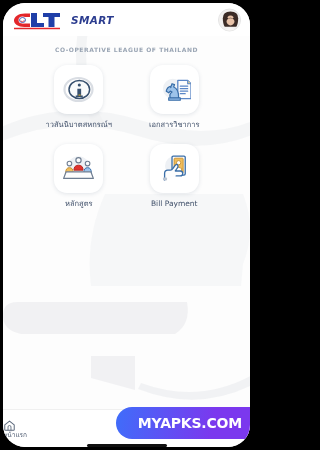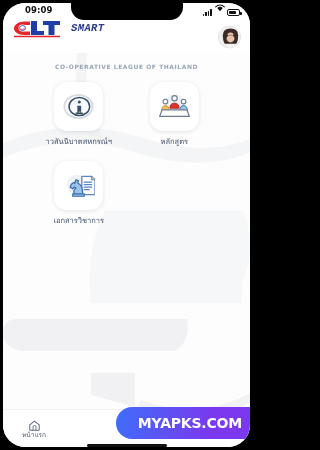--- a/index.html
+++ b/index.html
@@ -64,24 +64,23 @@
     content:""; position:absolute; right:-2.6px; top:2px;
     width:1.4px; height:2.6px; background:#111; border-radius:0 1px 1px 0;
   }
   .batt i{ display:block; height:100%; width:80%; background:#111; border-radius:.8px;}
 
   
   #appbar {
     position:relative;
     height:33px;
     background:#ffffff;
-    display:flex; align-items:flex-end;
+    display:flex; align-items:center;
     padding:15px 9px;
     z-index:5;
-    font-family:Liberation Mono, monospace;
   }
   #logo-wrap { display:flex; align-items:center; gap:5px; }
   .logo-svg { display:block; }
   #smart {
     font-size:10.5px; font-weight:bold; font-style:italic;
     color:#2b3c8f; letter-spacing:.4px;
   }
   #avatar {
     position:absolute; right:9px; top:50%;
     transform:translateY(-50%);
@@ -148,21 +147,21 @@
   #tabbar {
     position:absolute; left:0; bottom:0;
     width:247px; height:38px;
     background:#ffffff;
     border-top:1px solid #f0f0f0;
     display:flex;
     z-index:4;
   }
   .tab {
     flex:1; display:flex; flex-direction:column;
-    align-items:center; justify-content:center;
+    justify-content:center;
     gap:0;
     position:relative;
     max-width:62px;
   }
   .tab-icon { position:relative; height:13px; display:flex; align-items:center;}
   .tab-label { font-size:6.5px; line-height:1; }
   .tab.active .tab-label { color:#46546b; }
   .tab.inactive .tab-label { color:#b3bac4; }
   .badge {
     position:absolute; top:-4px; right:-6px;
@@ -197,41 +196,20 @@
     color:#fff; font-size:14px; font-weight:bold;
     letter-spacing:-.2px;
   }
 </style>
 </head>
 <body>
 
 <div id="phone">
   <div id="screen">
 
-    <div id="statusbar">
-      <div id="notch"></div>
-      <div id="clock">09:09</div>
-      <div id="sysicons">
-        <span class="bars">
-          <i></i>
-            <i></i>
-            <i></i>
-            <i></i>
-        </span>
-        <span>
-          <svg width="10" height="8" viewBox="0 0 12 9">
-            <path d="M6 8.4 L2.6 4.6 a4.8 4.8 0 0 1 6.8 0 Z" fill="#111"></path>
-            <path d="M.8 3.1a7.4 7.4 0 0 1 10.4 0" stroke="#111" stroke-width="1.3" fill="none" stroke-linecap="round"></path>
-          </svg>
-        </span>
-        <span class="batt">
-            <i></i>
-          </span>
-      </div>
-    </div>
 
     <div id="appbar">
       <div id="logo-wrap">
         <svg class="logo-svg" width="54" height="20" viewBox="0 0 108 40">
 
           <path d="M26 7 C12 7 4 14 4 21 C4 28 12 34 25 34 L36 34 L36 27 L25 27 C19 27 15 25 15 21 C15 17 19 14 26 14 L36 14 L36 7 Z" fill="#e3262b"></path>
 
           <ellipse cx="21" cy="20" rx="8" ry="7" fill="#fff"></ellipse>
           <ellipse cx="21" cy="20" rx="6" ry="5" fill="none" stroke="#1f3fa8" stroke-width="1.6"></ellipse>
           <path d="M17 22 q4 3 8 -1" stroke="#e3262b" stroke-width="1.6" fill="none"></path>
@@ -277,36 +255,20 @@
           <div class="tile-card">
             <svg width="33" height="33" viewBox="0 0 40 40">
               <ellipse cx="20" cy="20" rx="17" ry="14" fill="none" stroke="#d9dde3" stroke-width="2.6"></ellipse>
               <ellipse cx="21" cy="20" rx="12.5" ry="11" fill="#f8fafb" stroke="#37506e" stroke-width="1.8"></ellipse>
               <circle cx="21" cy="14.5" r="1.9" fill="#37506e"></circle>
               <path d="M18.6 19 l4.6 0 l0 8.4 l2 0 l0 1.8 l-8.6 0 l0-1.8 l2 0 z" fill="#37506e"></path>
               <path d="M20 26 l2.5 0 l0 1.5 l-2.5 0z" fill="#c9a227"></path>
             </svg>
           </div>
           <div class="tile-label">าวสันนิบาตสหกรณ์ฯ</div>
-        </div>
-
-        <div class="tile">
-          <div class="tile-card">
-            <svg width="33" height="33" viewBox="0 0 40 40">
-              <circle cx="20" cy="18" r="13" fill="#eef1f5"></circle>
-              <circle cx="20" cy="10" r="3.2" fill="#fdfdfd" stroke="#6e7d91" stroke-width="1.4"></circle>
-              <path d="M14.5 22 q0-6 5.5-6 q5.5 0 5.5 6z" fill="#e0332e" stroke="#b52622" stroke-width="1.2"></path>
-              <circle cx="9" cy="14" r="2.8" fill="#fdfdfd" stroke="#6e7d91" stroke-width="1.3"></circle>
-              <path d="M4.5 25 q0-6 4.5-6 q4.5 0 4.5 6z" fill="#f0bd5c" stroke="#c8912f" stroke-width="1.2"></path>
-              <circle cx="31" cy="14" r="2.8" fill="#fdfdfd" stroke="#6e7d91" stroke-width="1.3"></circle>
-              <path d="M26.5 25 q0-6 4.5-6 q4.5 0 4.5 6z" fill="#9dc3ea" stroke="#3a6ea8" stroke-width="1.2"></path>
-              <path d="M5 24 l30 0 l3 8 l-36 0 z" fill="#fdfdfd" stroke="#6e7d91" stroke-width="1.5" stroke-linejoin="round"></path>
-            </svg>
-          </div>
-          <div class="tile-label">หลักสูตร</div>
         </div>
 
         <div class="tile">
           <div class="tile-card">
             <svg width="33" height="33" viewBox="0 0 40 40">
               <circle cx="18" cy="19" r="12" fill="#eef1f5"></circle>
               <path d="M24 9 l12 0 l4 4 l0 18 l-16 0 z" fill="#fdfdfd" stroke="#5b87c7" stroke-width="1.6" stroke-linejoin="round"></path>
               <path d="M36 9 l0 4 l4 0" fill="#f0d98a" stroke="#5b87c7" stroke-width="1.4"></path>
               <g stroke="#5b87c7" stroke-width="1.4" stroke-linecap="round">
                 <path d="M27 16 h9"></path>
@@ -315,20 +277,50 @@
                   <path d="M27 25 h6"></path>
               </g>
               <path d="M13 33 l14 0 l0-3 l-14 0 z" fill="#8fb8e4" stroke="#3a6ea8" stroke-width="1.4" stroke-linejoin="round"></path>
               <path d="M15 30 l10 0 q0-11 -6-13 l1-3 l-3 -1 l-1 3 q-5 1 -6 6 l3 2 l2 -2 l2 1 q-4 3 -2 7z" fill="#9dc3ea" stroke="#3a6ea8" stroke-width="1.5" stroke-linejoin="round"></path>
               <circle cx="15.5" cy="17.5" r=".9" fill="#3a6ea8"></circle>
             </svg>
           </div>
           <div class="tile-label">เอกสารวิชาการ</div>
         </div>
 
+        <div class="tile">
+          <div class="tile-card">
+            <svg width="33" height="33" viewBox="0 0 40 40">
+              <circle cx="20" cy="18" r="13" fill="#eef1f5"></circle>
+              <circle cx="20" cy="10" r="3.2" fill="#fdfdfd" stroke="#6e7d91" stroke-width="1.4"></circle>
+              <path d="M14.5 22 q0-6 5.5-6 q5.5 0 5.5 6z" fill="#e0332e" stroke="#b52622" stroke-width="1.2"></path>
+              <circle cx="9" cy="14" r="2.8" fill="#fdfdfd" stroke="#6e7d91" stroke-width="1.3"></circle>
+              <path d="M4.5 25 q0-6 4.5-6 q4.5 0 4.5 6z" fill="#f0bd5c" stroke="#c8912f" stroke-width="1.2"></path>
+              <circle cx="31" cy="14" r="2.8" fill="#fdfdfd" stroke="#6e7d91" stroke-width="1.3"></circle>
+              <path d="M26.5 25 q0-6 4.5-6 q4.5 0 4.5 6z" fill="#9dc3ea" stroke="#3a6ea8" stroke-width="1.2"></path>
+              <path d="M5 24 l30 0 l3 8 l-36 0 z" fill="#fdfdfd" stroke="#6e7d91" stroke-width="1.5" stroke-linejoin="round"></path>
+            </svg>
+          </div>
+          <div class="tile-label">หลักสูตร</div>
+        </div>
+
+        <div class="tile">
+          <div class="tile-card">
+            <svg width="33" height="33" viewBox="0 0 40 40">
+              <circle cx="21" cy="17" r="12.5" fill="#eef1f5"></circle>
+              <rect x="17" y="5" width="16" height="23" rx="1.5" fill="#fdfdfd" stroke="#3a6ea8" stroke-width="1.6"></rect>
+              <rect x="19.5" y="7.5" width="11" height="18" rx="1" fill="#f0bd5c" stroke="#c8912f" stroke-width="1.1"></rect>
+              <circle cx="25" cy="13" r="2.6" fill="#fdfdfd" stroke="#c8912f" stroke-width="1.1"></circle>
+              <path d="M21 20 q4 -3 8 0 q0 4 -4 5 q-4 -1 -4 -5z" fill="#fdfdfd" stroke="#c8912f" stroke-width="1.1"></path>
+              <path d="M8 34 l0-8 q0-4 4-4 l3 0 q2 0 3 -2 l3 -4 q2 -2 3 0 q1 2 -1 4 l-2 3 l6 0 q3 0 3 3 q0 3 -3 3 l-5 0" fill="#fdfdfd" stroke="#3a6ea8" stroke-width="1.6" stroke-linejoin="round" stroke-linecap="round"></path>
+              <rect x="6" y="31" width="5" height="3.4" rx="1" fill="#b9c4d2"></rect>
+            </svg>
+          </div>
+          <div class="tile-label">Bill Payment</div>
+        </div>
 
       </div>
     </div>
 
     <div id="tabbar">
       <div class="tab active">
         <span class="tab-icon">
           <svg width="13" height="13" viewBox="0 0 22 22">
             <path d="M3 10 L11 3.5 L19 10 L19 18 a1 1 0 0 1 -1 1 L4 19 a1 1 0 0 1 -1 -1 Z" fill="none" stroke="#5d6a7d" stroke-width="1.7" stroke-linejoin="round"></path>
             <path d="M8.5 19 L8.5 13.5 a2.5 2.5 0 0 1 5 0 L13.5 19" fill="none" stroke="#5d6a7d" stroke-width="1.5"></path>

